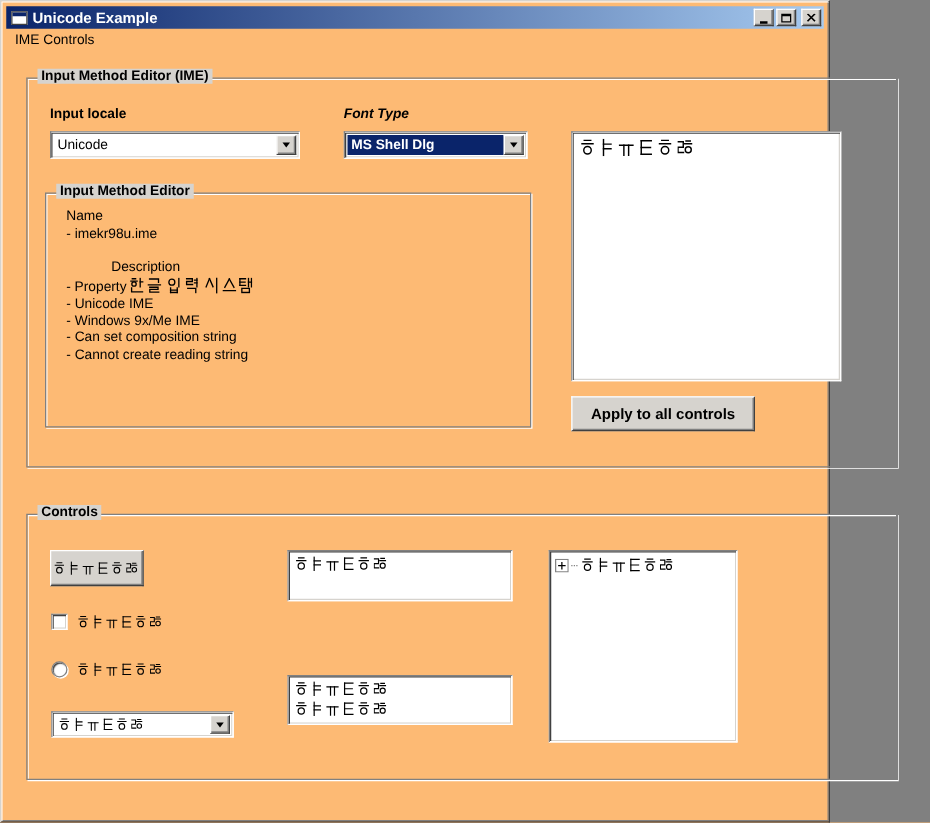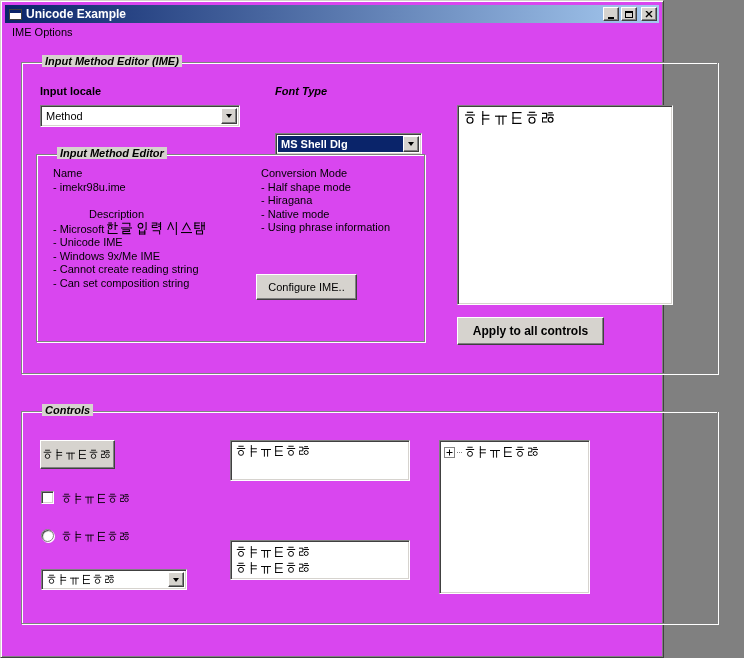--- a/index.html
+++ b/index.html
@@ -4,21 +4,21 @@
 <style>
   html,body{margin:0;padding:0;}
   body{
     width:744px;height:658px;
     font-family:"Liberation Sans",sans-serif;
     font-size:11px;color:#000;
     background:#808080;
   }
   .window{
     position:relative;width:664px;height:658px;box-sizing:border-box;
-    background:#d946ef;
+    background:#fdba74;
     border:1px solid;border-color:#D6D3CE #404040 #404040 #D6D3CE;
     box-shadow:inset 1px 1px 0 #FFFFFF, inset -1px -1px 0 #808080;
   }
   .titlebar{
     position:absolute;left:4px;top:4px;right:4px;height:18px;
     background:linear-gradient(to right,#0A246A,#A6CAF0);
     display:flex;align-items:center;padding:0 2px;box-sizing:border-box;
   }
   .win-icon{
     width:13px;height:11px;margin-left:2px;box-sizing:border-box;
@@ -45,22 +45,22 @@
   }
   .menu-item{padding:2px 6px 2px 7px;}
 
   
   .groupbox{
     position:absolute;box-sizing:border-box;
     border:1px solid #808080;
     box-shadow:1px 1px 0 #FFFFFF, inset 1px 1px 0 #FFFFFF;
   }
   .gb-label{
-    position:absolute;top:-8px;left:20px;background:#D6D3CE;
-    padding:0 3px;font-weight:bold;white-space:nowrap;font-style:italic;
+    position:absolute;top:-8px;left:8px;background:#D6D3CE;
+    padding:0 3px;font-weight:bold;white-space:nowrap;
   }
   .bold-label{position:absolute;font-weight:bold;white-space:nowrap;}
 
   
   .raised{
     background:#D6D3CE;box-sizing:border-box;
     border:1px solid;border-color:#FFFFFF #404040 #404040 #FFFFFF;
     box-shadow:inset -1px -1px 0 #808080, inset 1px 1px 0 #D6D3CE;
   }
   .sunken{
@@ -112,50 +112,50 @@
       </div>
       <div class="caption-btn close">
         <svg width="8" height="7" viewBox="0 0 8 7">
           <path d="M1 0 L7 6 M7 0 L1 6" stroke="#000" stroke-width="1.4"></path>
         </svg>
       </div>
     </div>
   </div>
 
   <div class="menubar">
-    <span class="menu-item">IME Options</span>
+    <span class="menu-item">IME Controls</span>
   </div>
 
   <div class="groupbox" id="gb-ime" style="left:20px;top:61px;width:697px;height:312px;">
     <span class="gb-label">Input Method Editor (IME)</span>
 
     <span class="bold-label" style="left:18px;top:22px;">Input locale</span>
     <div class="combobox sunken" style="left:18px;top:42px;width:200px;height:22px;">
-      <div class="combo-field">Method</div>
+      <div class="combo-field">Unicode</div>
       <div class="combo-btn raised">
         <span class="arrow-down"></span>
       </div>
     </div>
 
     <span class="bold-label" style="left:253px;top:22px;font-style:italic;">Font Type</span>
-    <div class="combobox sunken" style="left:253px;top:42px;width:147px;height:22px;margin-top:28px;">
+    <div class="combobox sunken" style="left:253px;top:42px;width:147px;height:22px;">
       <div class="combo-field selected">MS Shell Dlg</div>
       <div class="combo-btn raised">
         <span class="arrow-down"></span>
       </div>
     </div>
 
     <div class="groupbox" style="left:14px;top:91px;width:389px;height:188px;">
       <span class="gb-label">Input Method Editor</span>
 
       <div class="info-col" style="left:16px;top:12px;">
         <div>Name</div>
         <div>- imekr98u.ime</div>
         <div class="sec">Description</div>
-        <div class="kr kr-line"><span>-</span><span style="display: inline-block; width: 3px;"></span><span>Microsoft</span><span style="display: inline-block; width: 3px;"></span><svg viewBox="0 0 12 14" width="11" height="13">
+        <div class="kr kr-line"><span>-</span><span style="display: inline-block; width: 3px;"></span><span>Property</span><span style="display: inline-block; width: 3px;"></span><svg viewBox="0 0 12 14" width="11" height="13">
               <path d="M2 1H4.9" stroke="#000" stroke-width="1.15" fill="none" stroke-linecap="square"></path>
               <path d="M.8 3H6.2" stroke="#000" stroke-width="1.15" fill="none" stroke-linecap="square"></path>
               <path d="M8.9 .6V8" stroke="#000" stroke-width="1.15" fill="none" stroke-linecap="square"></path>
               <path d="M8.9 3.8H11.2" stroke="#000" stroke-width="1.15" fill="none" stroke-linecap="square"></path>
               <path d="M1.4 9V12.4H11" stroke="#000" stroke-width="1.15" fill="none" stroke-linecap="square"></path>
               <circle cx="3.5" cy="5.6" r="1.9" stroke="#000" stroke-width="1.15" fill="none"></circle>
             </svg><svg viewBox="0 0 12 14" width="11" height="13">
               <path d="M1.8 1.2H9.6V4.2" stroke="#000" stroke-width="1.15" fill="none" stroke-linecap="square"></path>
               <path d="M.5 6.4H11.5" stroke="#000" stroke-width="1.15" fill="none" stroke-linecap="square"></path>
               <path d="M2 8.4H9.2V10.2H2V12.6H9.8" stroke="#000" stroke-width="1.15" fill="none" stroke-linecap="square"></path>
@@ -185,33 +185,25 @@
               <path d="M1 3.9H5.5" stroke="#000" stroke-width="1.15" fill="none" stroke-linecap="square"></path>
               <path d="M1 6.8H5.9" stroke="#000" stroke-width="1.15" fill="none" stroke-linecap="square"></path>
               <path d="M1 1V6.8" stroke="#000" stroke-width="1.15" fill="none" stroke-linecap="square"></path>
               <path d="M8.5 .6V8" stroke="#000" stroke-width="1.15" fill="none" stroke-linecap="square"></path>
               <path d="M11.1 .6V8" stroke="#000" stroke-width="1.15" fill="none" stroke-linecap="square"></path>
               <path d="M8.5 4H11.1" stroke="#000" stroke-width="1.15" fill="none" stroke-linecap="square"></path>
               <path d="M2.7 9.4H9.3V13H2.7Z" stroke="#000" stroke-width="1.15" fill="none" stroke-linecap="square"></path>
             </svg></div>
         <div>- Unicode IME</div>
         <div>- Windows 9x/Me IME</div>
+        <div>- Can set composition string</div>
         <div>- Cannot create reading string</div>
-        <div>- Can set composition string</div>
-      </div>
-
-      <div class="info-col" style="left:224px;top:12px;">
-        <div>Conversion Mode</div>
-        <div>- Half shape mode</div>
-        <div>- Hiragana</div>
-        <div>- Native mode</div>
-        <div>- Using phrase information</div>
-      </div>
-
-      <div class="btn raised" style="left:219px;top:119px;width:101px;height:26px;">Configure IME..</div>
+      </div>
+
+
     </div>
 
     <div class="sunken editbox kr kr-lg" style="left:435px;top:42px;width:216px;height:200px;padding:5px 6px;"><svg viewBox="0 0 12 14" width="12" height="14">
           <path d="M3.4 1.3H8.6" stroke="#000" stroke-width="1.15" fill="none" stroke-linecap="square"></path>
           <path d="M1.6 4H10.4" stroke="#000" stroke-width="1.15" fill="none" stroke-linecap="square"></path>
           <circle cx="6" cy="9.2" r="3" stroke="#000" stroke-width="1.15" fill="none"></circle>
         </svg><svg viewBox="0 0 12 14" width="12" height="14">
           <path d="M2.8 .5V13.5" stroke="#000" stroke-width="1.15" fill="none" stroke-linecap="square"></path>
           <path d="M2.8 4.3H8.8" stroke="#000" stroke-width="1.15" fill="none" stroke-linecap="square"></path>
           <path d="M2.8 8H8.8" stroke="#000" stroke-width="1.15" fill="none" stroke-linecap="square"></path>

